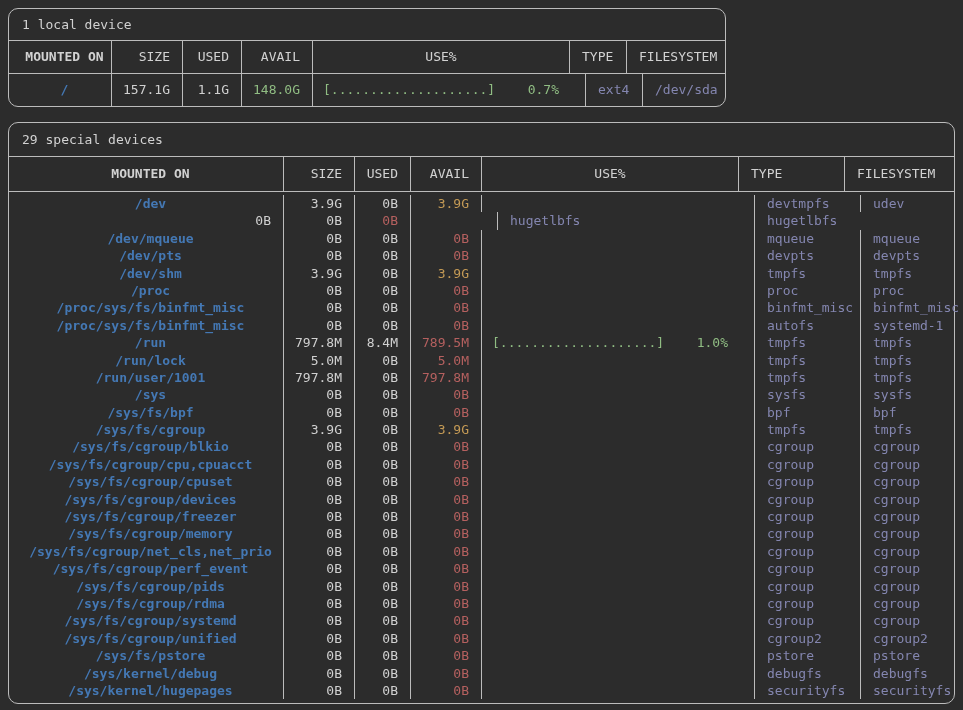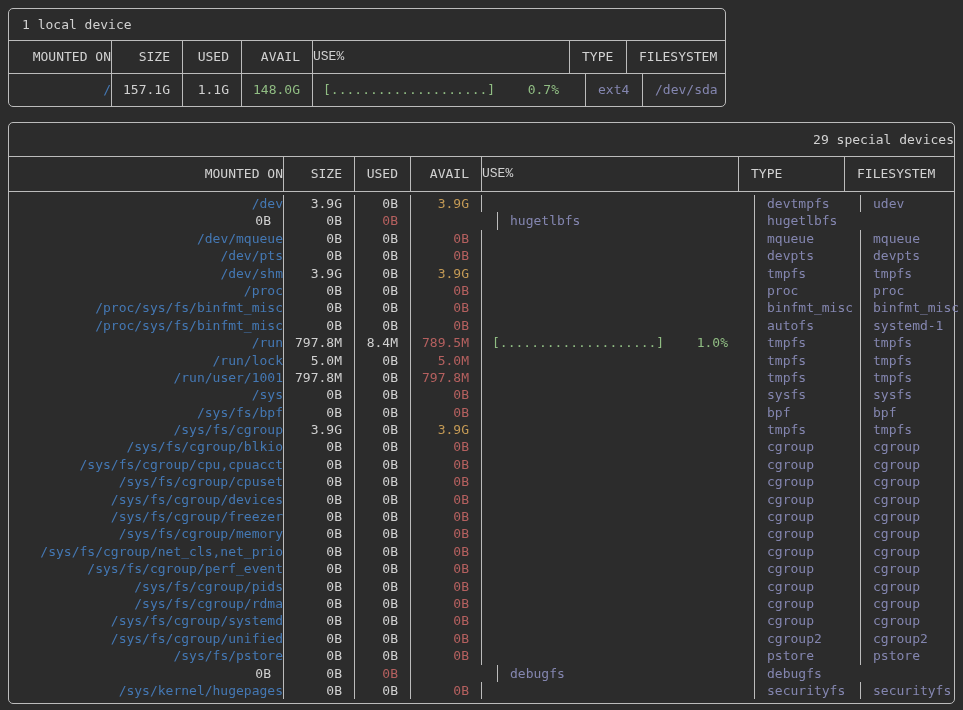--- a/index.html
+++ b/index.html
@@ -9,45 +9,45 @@
   *{box-sizing:border-box; margin:0; padding:0;}
   html,body{width:963px; height:710px; overflow:hidden;}
   body{
     background:var(--bg);
     font-family:"DejaVu Sans Mono","Liberation Mono",monospace;
     font-size:13px; color:var(--text);
     padding:8px;
   }
   .tbl{
     border:1px solid var(--border);
-    border-radius:5px;
+    border-radius:10px;
     background:var(--bg);
   }
   .tbl-local{width:718px; margin-bottom:15px;}
   .tbl-special{width:947px;}
   .tbl-title{
     height:32px; line-height:32px;
     padding-left:13px; color:var(--hdr);
     border-bottom:1px solid var(--border);
     white-space:pre;
   }
-  .tbl-special .tbl-title{height:34px; line-height:34px;text-align:right;}
+  .tbl-special .tbl-title{height:34px; line-height:34px;}
   .row{display:grid; white-space:pre;}
   .tbl-local .row{grid-template-columns:102px 71px 59px 71px 257px 57px auto;}
   .tbl-special .row{grid-template-columns:274px 71px 56px 71px 257px 106px auto;}
   .hdr{border-bottom:1px solid var(--border); color:var(--hdr);}
   .tbl-local .hdr > div{height:32px; line-height:32px;}
   .tbl-special .hdr > div{height:34px; line-height:34px;}
   .tbl-local .dat > div{height:32px; line-height:32px;}
   .tbl-special .dat > div{height:17.4px; line-height:17.4px;}
   .tbl-special .tbody{padding:3px 0 4px 0;}
   .row > div + div{border-left:1px solid var(--border);}
-  .c-m{padding-left:9px; text-align:right; overflow:hidden;}
+  .c-m{padding-left:9px; text-align:center; overflow:hidden;font-weight:bold;}
   .c-n{padding-right:12px; text-align:right;}
-  .c-c{font-family:Liberation Mono, monospace;}
+  .c-c{text-align:center;}
   .c-t{padding-left:12px; text-align:left;}
   .dat .c-m{color:var(--blue);}
   .dat .c-t{color:var(--purple);margin-left:16px;}
   .c-use{display:flex; justify-content:space-between; padding:0 10px; color:var(--green);}
   .yellow{color:var(--yellow);}
   .red{color:var(--red);}
   .green{color:var(--green);}
 </style>
 </head>
 <body>
@@ -326,20 +326,21 @@
         <div class="row dat">
         <div class="c-m">/sys/fs/pstore</div>
         <div class="c-n">0B</div>
         <div class="c-n">0B</div>
         <div class="c-n red">0B</div>
         <div class="c-use"><span></span><span></span></div>
         <div class="c-t">pstore</div>
         <div class="c-t">pstore</div>
       </div>
         <div class="row dat">
+        <div class="c-m">/sys/kernel/debug</div>
         <div class="c-n">0B</div>
         <div class="c-n">0B</div>
         <div class="c-n red">0B</div>
         <div class="c-use"><span></span><span></span></div>
         <div class="c-t">debugfs</div>
         <div class="c-t">debugfs</div>
       </div>
         <div class="row dat">
         <div class="c-m">/sys/kernel/hugepages</div>
         <div class="c-n">0B</div>

